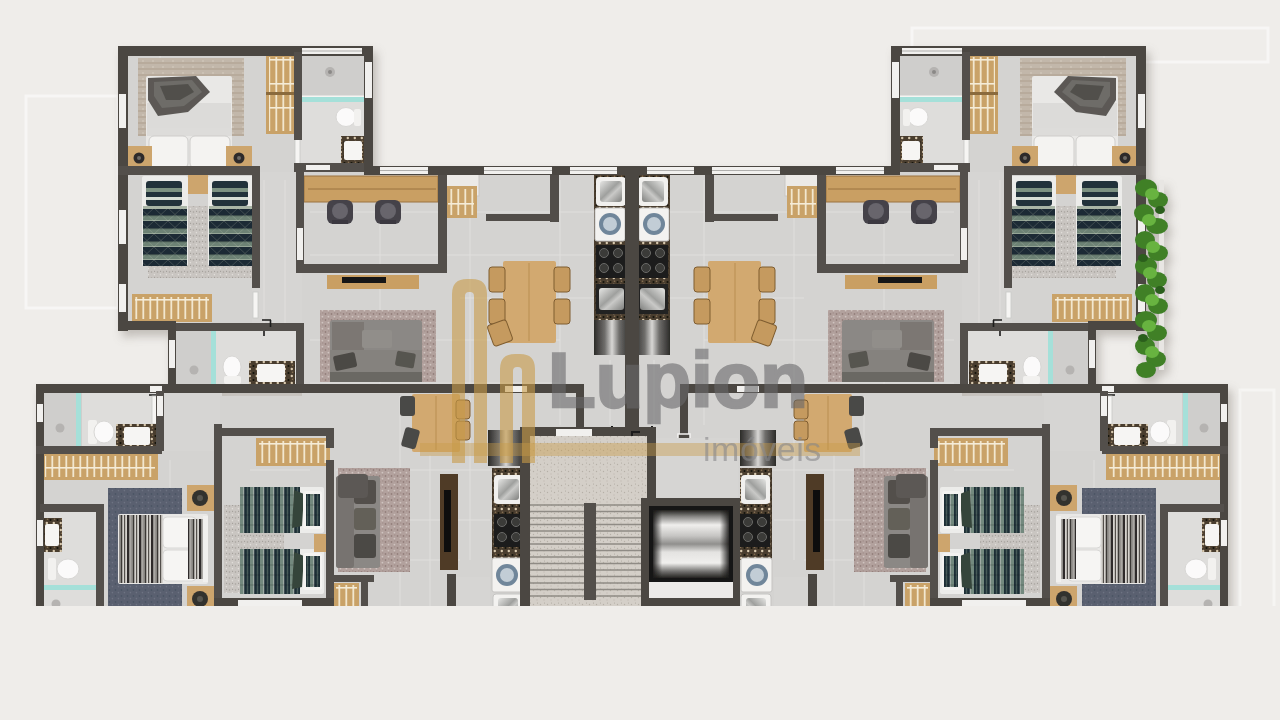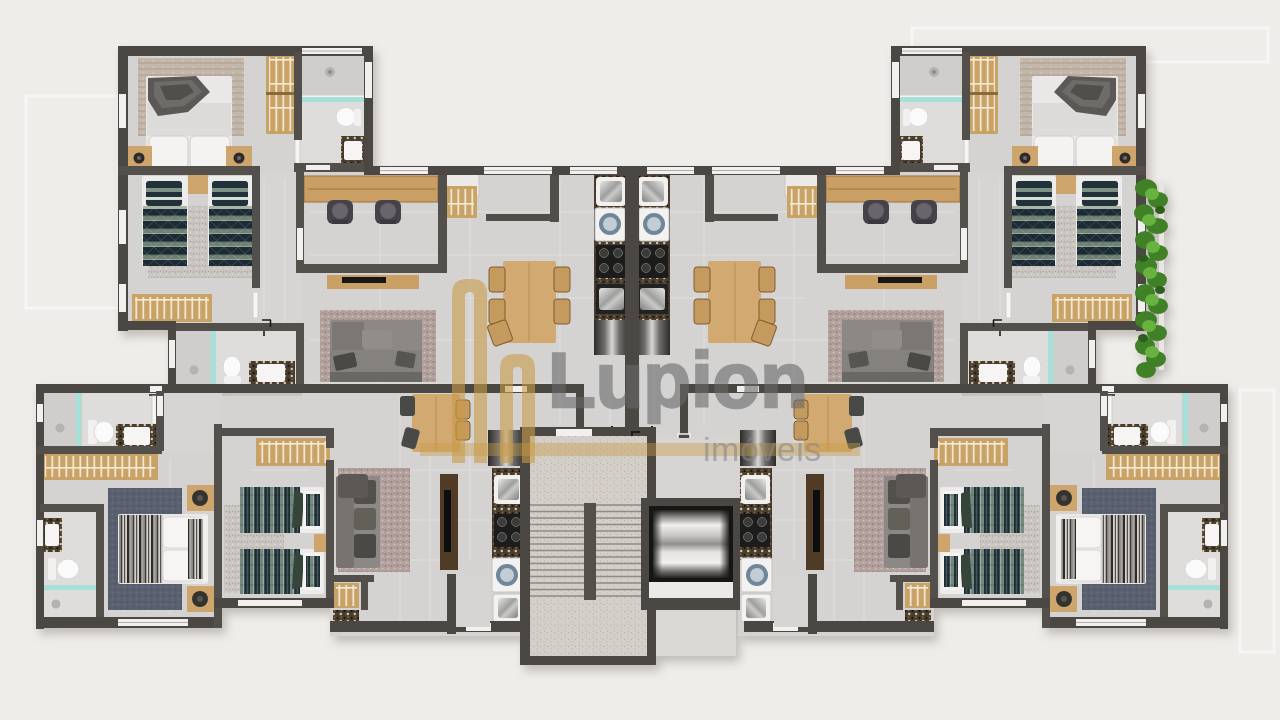--- a/index.html
+++ b/index.html
@@ -1,16 +1,16 @@
 <!DOCTYPE html>
 <html><head>
 <meta charset="utf-8">
 <style>
 html,body{margin:0;padding:0;background:#efedea;font-family:"Liberation Sans",sans-serif;}
-#wrap{width:1280px;height:720px;position:relative;overflow:hidden;}
+#wrap{width:1280px;height:606px;position:relative;overflow:hidden;}
 </style>
 </head>
 <body>
 <div id="wrap">
 <svg width="1280" height="720" viewBox="0 0 1280 720" xmlns="http://www.w3.org/2000/svg">
 <defs>
 
 <pattern id="quilt" width="14" height="13" patternUnits="userSpaceOnUse">
   <rect width="14" height="13" fill="#1e2b34"></rect>
   <rect y="8" width="14" height="5" fill="#6d8274"></rect>

